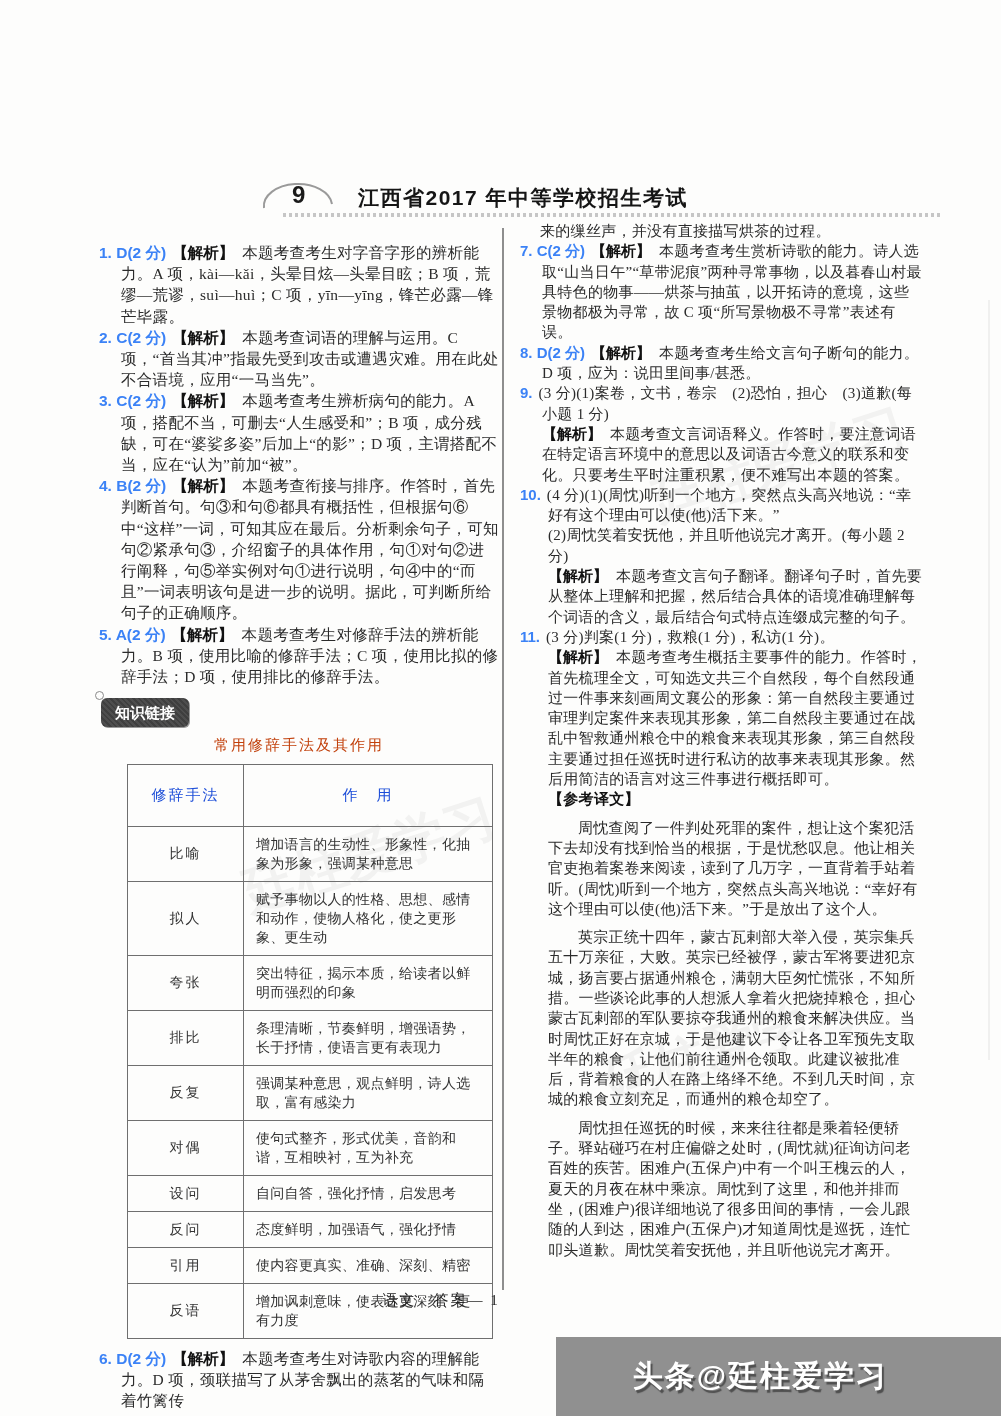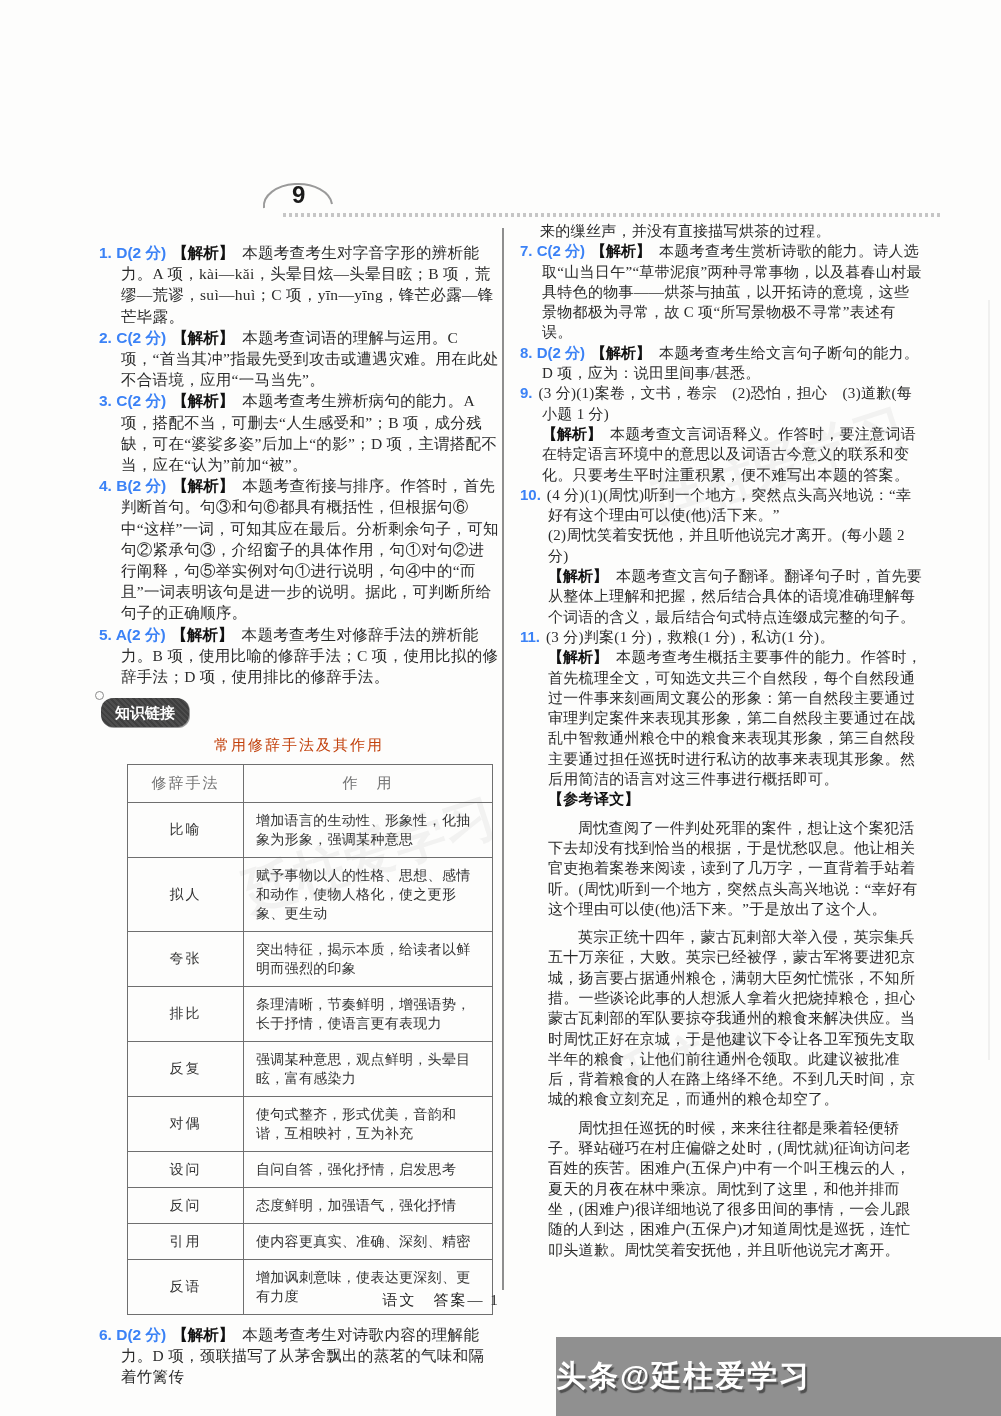--- a/index.html
+++ b/index.html
@@ -39,53 +39,53 @@
     font-family:"Liberation Sans", sans-serif; font-weight:700; color:#111;
     margin-right:8px; letter-spacing:0;
   }
   .sub { text-indent:0; }
   .cont { padding-left:20px; letter-spacing:.3px; }
   
   .badge-wrap { margin:11px 0 6px 2px; }
   .badge {
     display:inline-block; position:relative;
     background:#3f3f3f; color:#fff; font-family:"Liberation Sans", sans-serif;
-    font-weight:700; font-size:15px; padding:4px 14px; border-radius:12px;
+    font-weight:700; font-size:15px; padding:4px 14px; border-radius:6px;
     box-shadow:1px 1px 0 #9a9a9a;
     background-image:repeating-linear-gradient(45deg, rgba(255,255,255,.08) 0 2px, transparent 2px 4px);
   }
   .badge::before {
     content:""; position:absolute; left:-6px; top:-7px; width:7px; height:7px;
     border:1.5px solid #8a8a8a; border-radius:50%;
   }
   
   .tbl-title { text-align:center; font-size:15px; letter-spacing:2px; margin:8px 0 7px; color:#c2410c; }
   table.rhetoric {
     border-collapse:collapse; margin-left:28px; width:366px;
     font-size:14px; line-height:19px; color:#333;
   }
   .rhetoric th, .rhetoric td { border:1.5px solid #6f6f6f; }
   .rhetoric th {
-    font-weight:400; font-size:15px; letter-spacing:2px; padding:9px 4px; color:#737373;
+    font-weight:400; font-size:15px; letter-spacing:2px; padding:21px 4px; color:#1d4ed8;
   }
   .rhetoric td.name { width:116px; text-align:center; letter-spacing:2px; }
   .rhetoric td.eff  { padding:8px 10px 8px 12px; letter-spacing:.3px; }
   .item6 { margin-top:9px; }
   
   .trans-lbl { font-family:"Liberation Sans", sans-serif; font-weight:700; color:#111; }
   .trans { text-indent:2em; letter-spacing:.3px;margin-top:8px; }
   
   .footer {
     position:absolute; left:0; top:1291px; width:882px; text-align:center;
     font-size:15px; letter-spacing:2px; color:#222;
   }
   
   .wm-bar {
     position:absolute; left:556px; top:1337px; width:445px; height:79px;
-    background:#909090; display:flex; align-items:center; justify-content:flex-start;
+    background:#909090; display:flex; align-items:center; justify-content:center;
     padding-right:36px;
   }
   .wm-text {
     font-family:"Liberation Sans", sans-serif; font-weight:700; font-size:30px;
     color:#ffffff; letter-spacing:2px; text-shadow:2px 3px 1px #4f4f4f;
   }
   
   .scan-wm {
     position:absolute; font-size:52px; color:rgba(110,110,110,.08);
     font-family:"Liberation Sans", sans-serif; font-weight:700;
@@ -95,20 +95,21 @@
 </style>
 </head>
 <body>
 
 <div class="page">
 
   <svg class="hdr-arc" width="78" height="52" viewBox="0 0 78 52">
     <path d="M6,48 A34,22 0 1,1 74,44" stroke="#9a9a9a" stroke-width="2" fill="none"></path>
   </svg>
   <div class="hdr-num">9</div>
+  <div class="hdr-title">江西省2017 年中等学校招生考试</div>
   <div class="hdr-rule"></div>
 
   <div class="col-divider"></div>
   <div class="edge-shadow"></div>
 
   <div class="scan-wm" style="left:240px; top:820px;">廷柱爱学习</div>
   <div class="scan-wm" style="left:650px; top:430px;">廷柱爱学习</div>
   <div class="scan-wm" style="left:600px; top:1010px;">廷柱爱学习</div>
 
   <div class="col col-left">
@@ -152,21 +153,21 @@
       <tr>
             <td class="name">夸张</td>
             <td class="eff">突出特征，揭示本质，给读者以鲜明而强烈的印象</td>
           </tr>
       <tr>
             <td class="name">排比</td>
             <td class="eff">条理清晰，节奏鲜明，增强语势，长于抒情，使语言更有表现力</td>
           </tr>
       <tr>
             <td class="name">反复</td>
-            <td class="eff">强调某种意思，观点鲜明，头晕目眩，富有感染力</td>
+            <td class="eff">强调某种意思，观点鲜明，诗人选取，富有感染力</td>
           </tr>
       <tr>
             <td class="name">对偶</td>
             <td class="eff">使句式整齐，形式优美，音韵和谐，互相映衬，互为补充</td>
           </tr>
       <tr>
             <td class="name">设问</td>
             <td class="eff">自问自答，强化抒情，启发思考</td>
           </tr>
       <tr>

